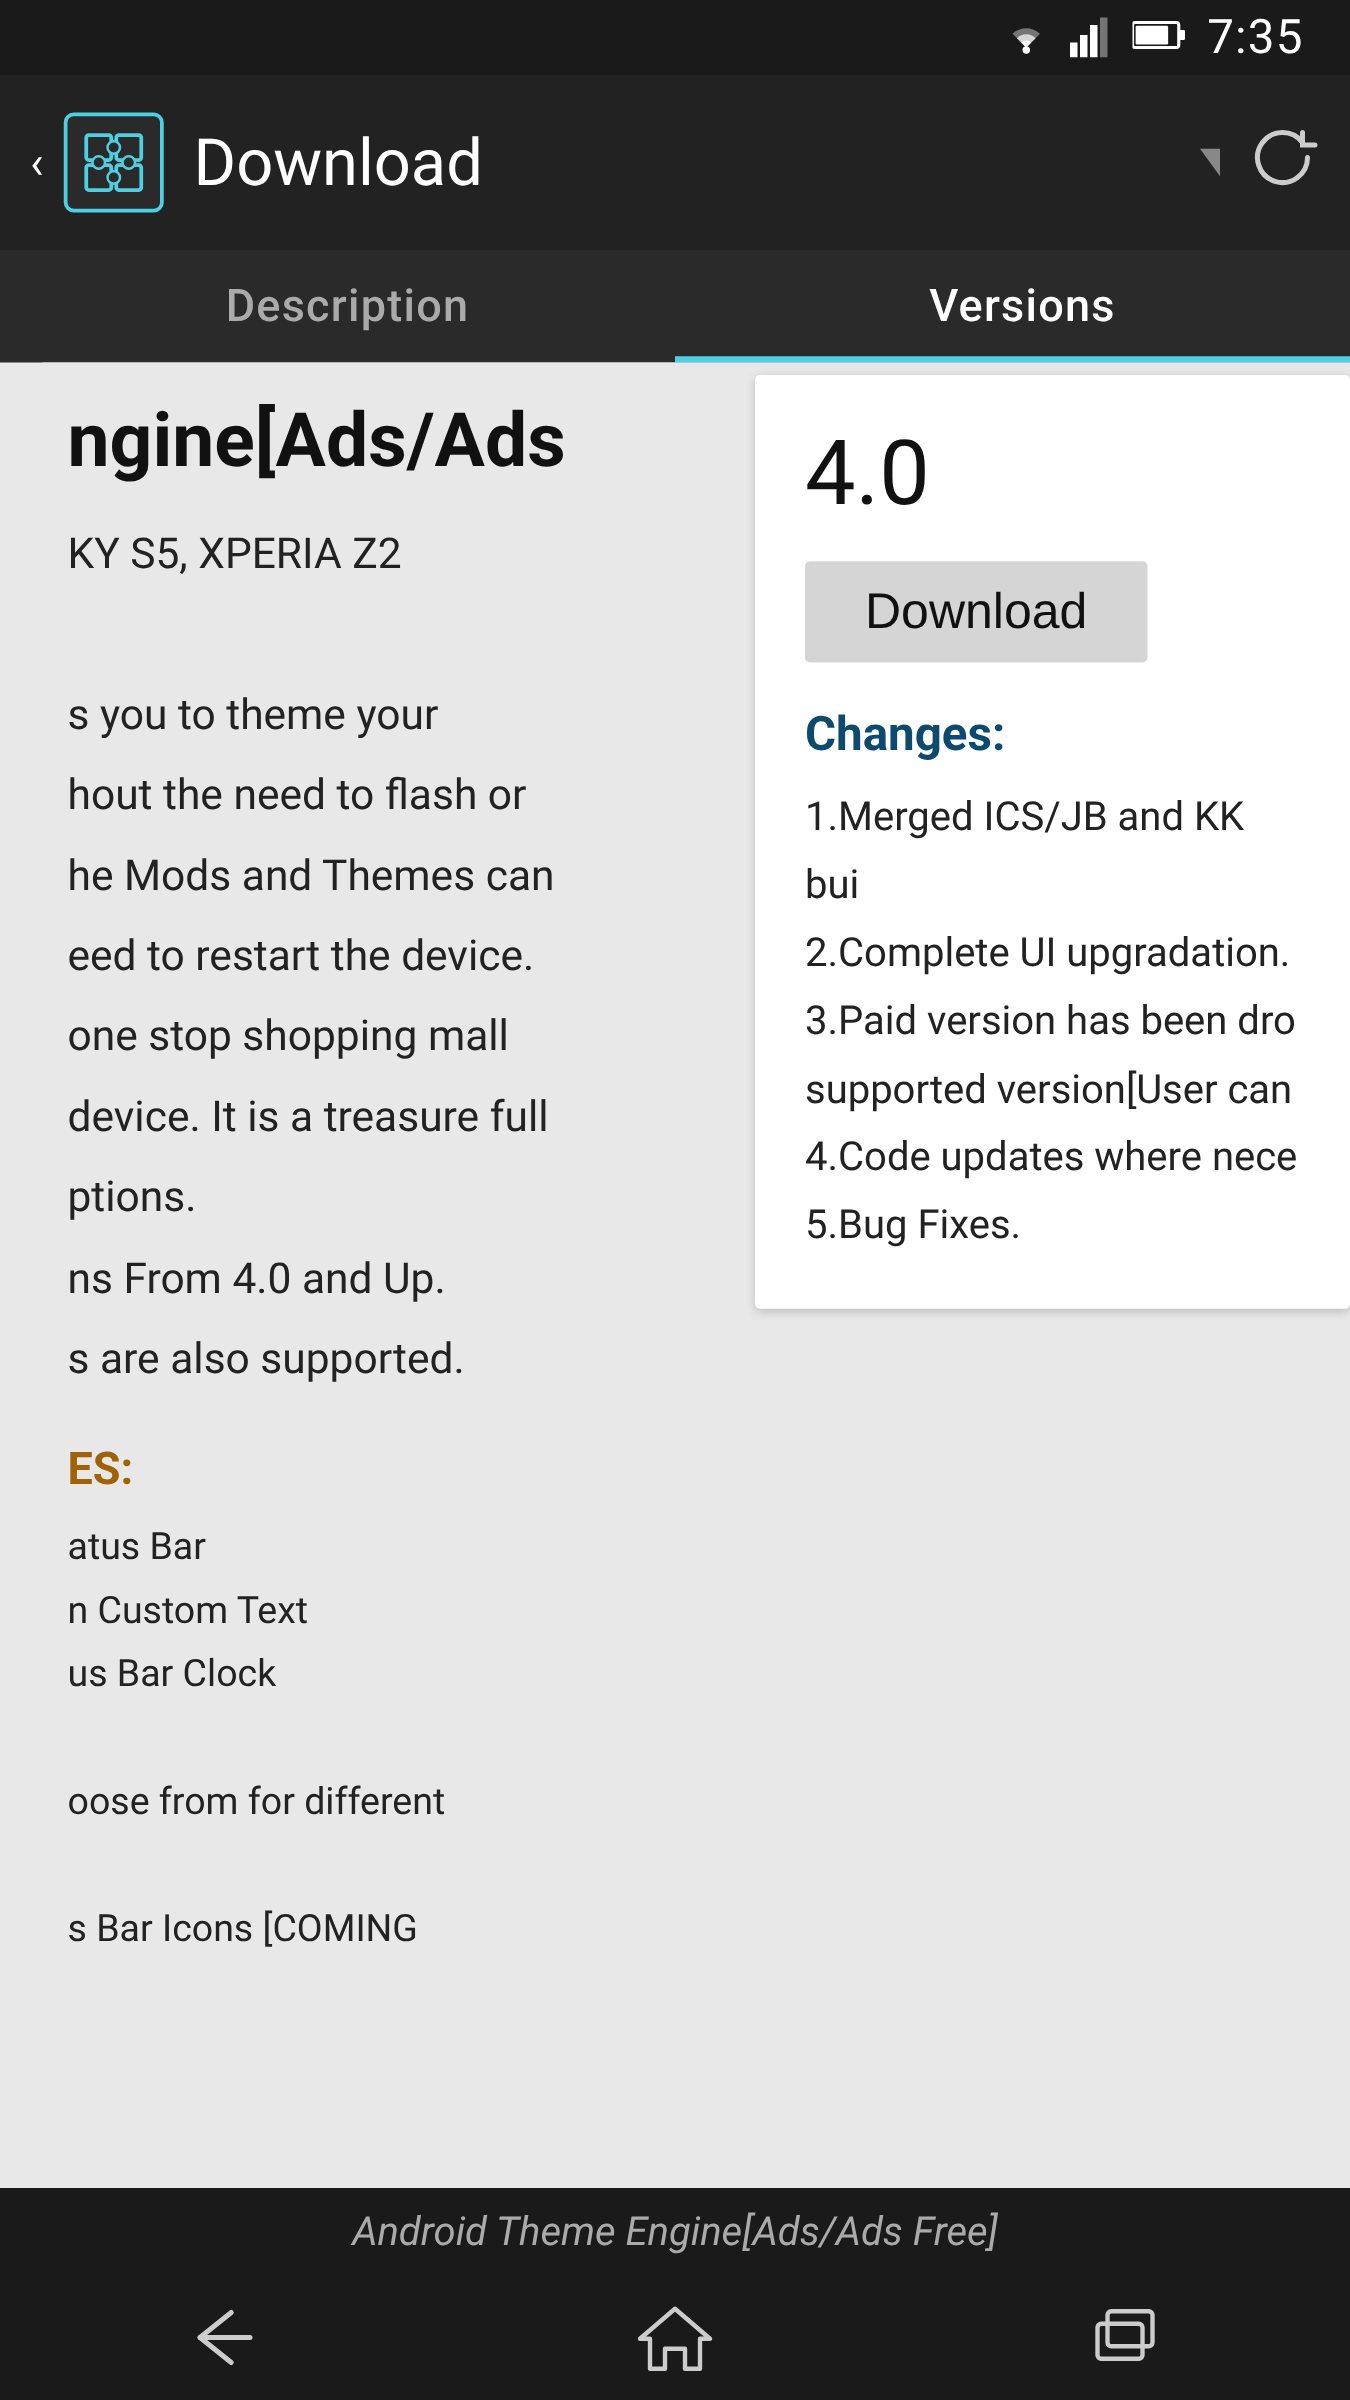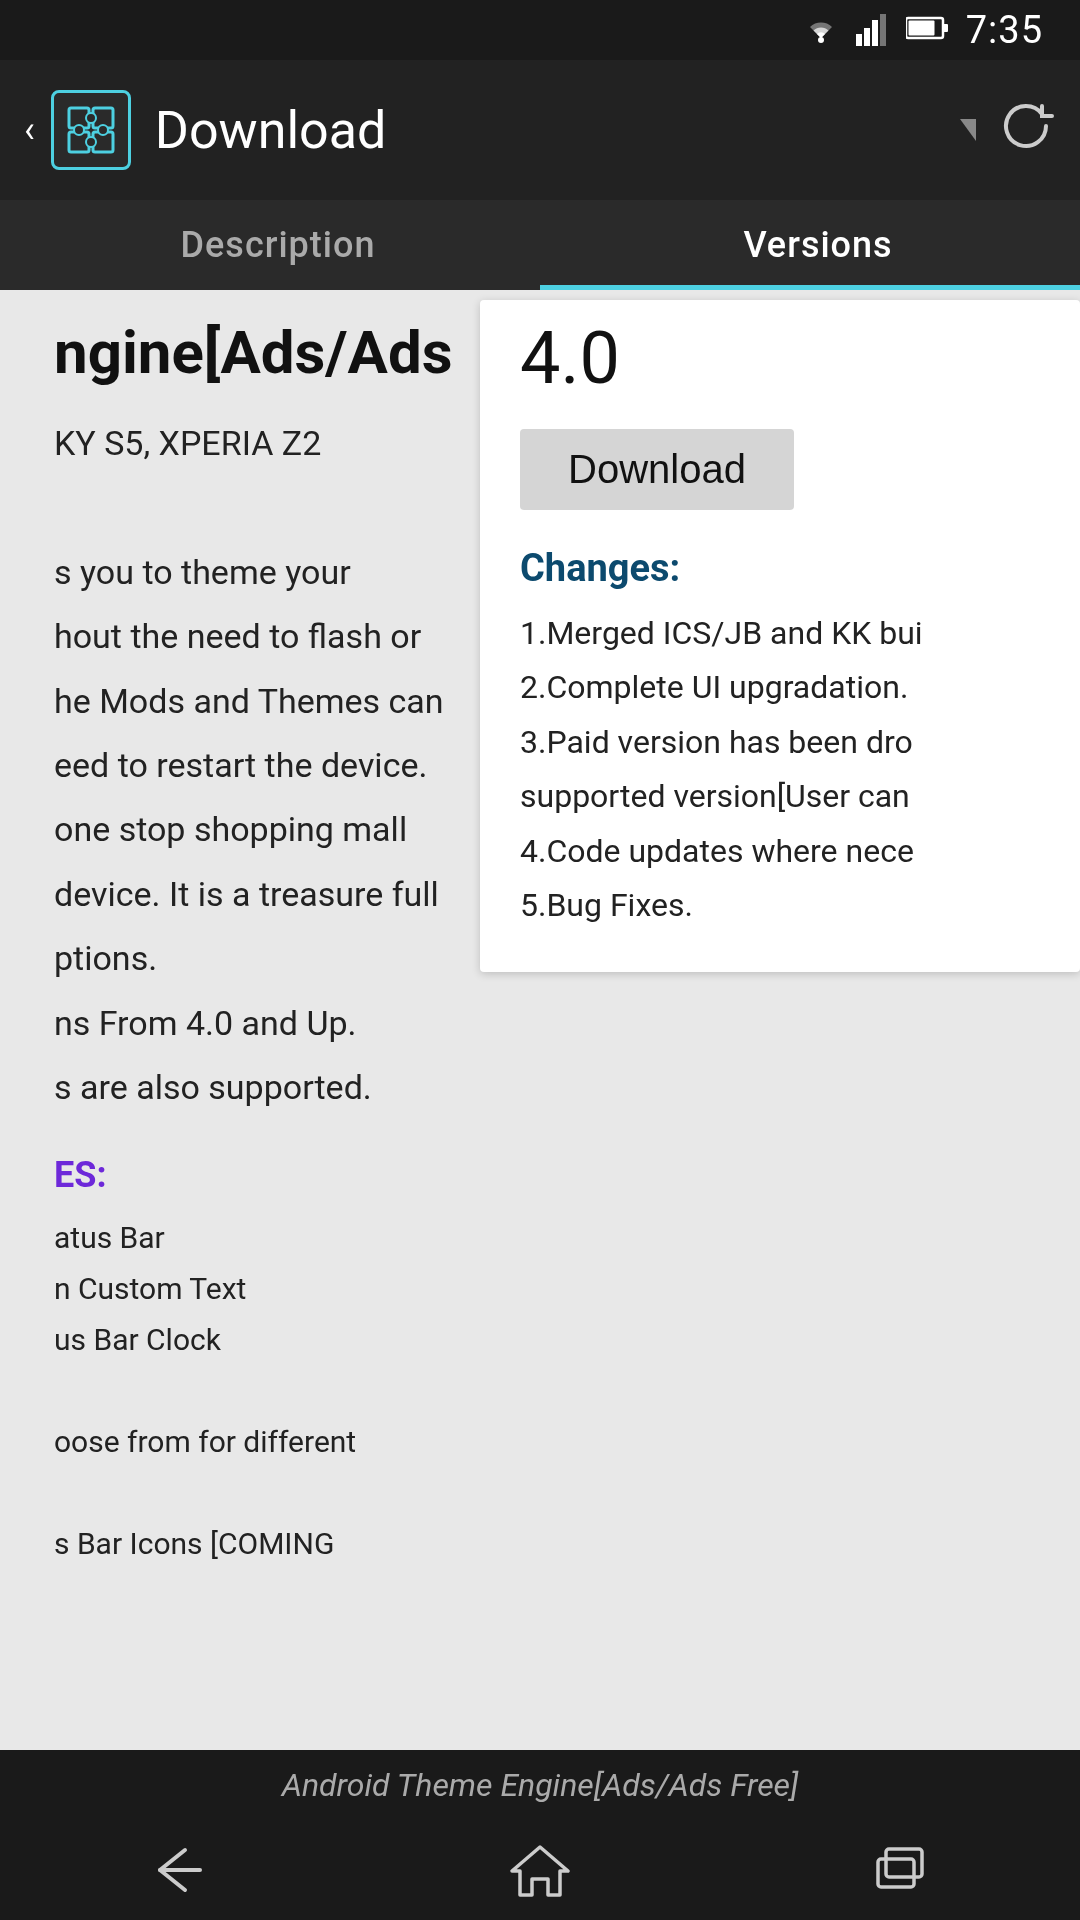--- a/index.html
+++ b/index.html
@@ -176,39 +176,39 @@
       line-height: 1.6;
     }
 
     .description-text p {
       margin-bottom: 10px;
     }
 
     .description-section-title {
       font-size: 36px;
       font-weight: 700;
-      color: #6d28d9;
+      color: #a16207;
       margin: 40px 0 16px 0;
     }
 
     .description-list-item {
       font-size: 30px;
       color: #222;
       line-height: 1.7;
     }
 
     
     .version-card {
       position: absolute;
       top: 10px;
       right: 0;
-      width: 600px;
+      width: 476px;
       background: white;
       border-radius: 4px;
-      padding: 16px 40px 40px 40px;
+      padding: 36px 40px 40px 40px;
       box-shadow: 0 2px 8px rgba(0,0,0,0.18);
       z-index: 10;
     }
 
     .version-number {
       font-size: 72px;
       font-weight: 400;
       color: #111;
       margin-bottom: 28px;
     }

